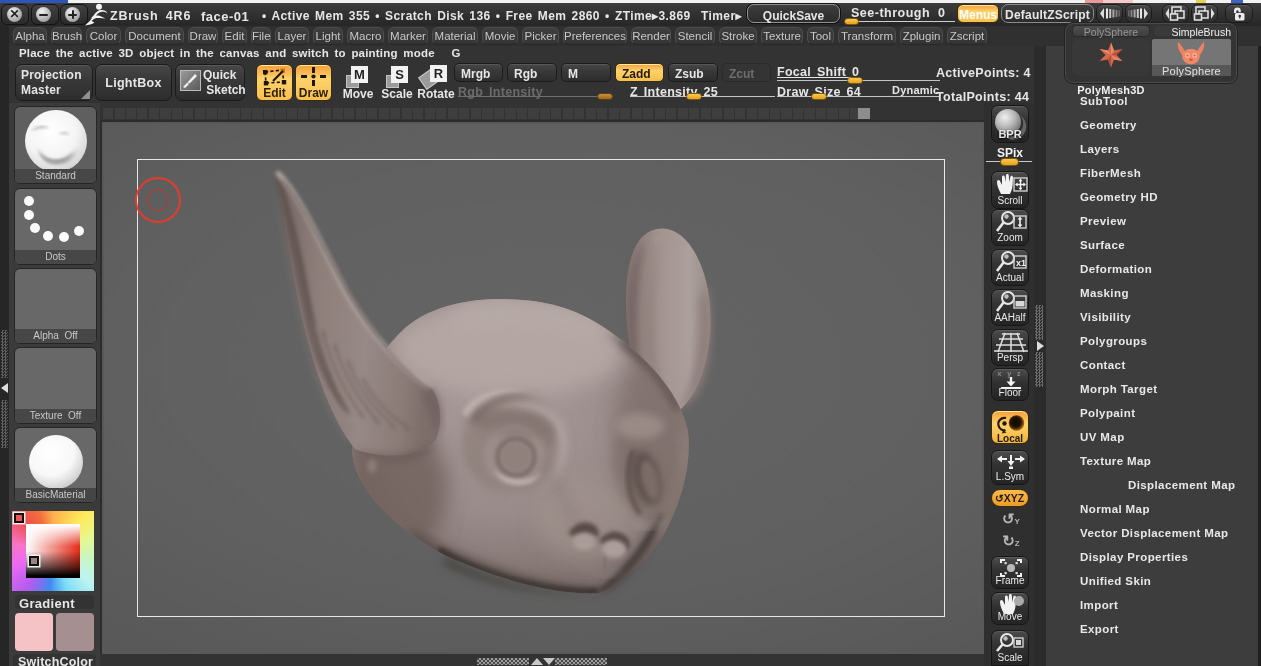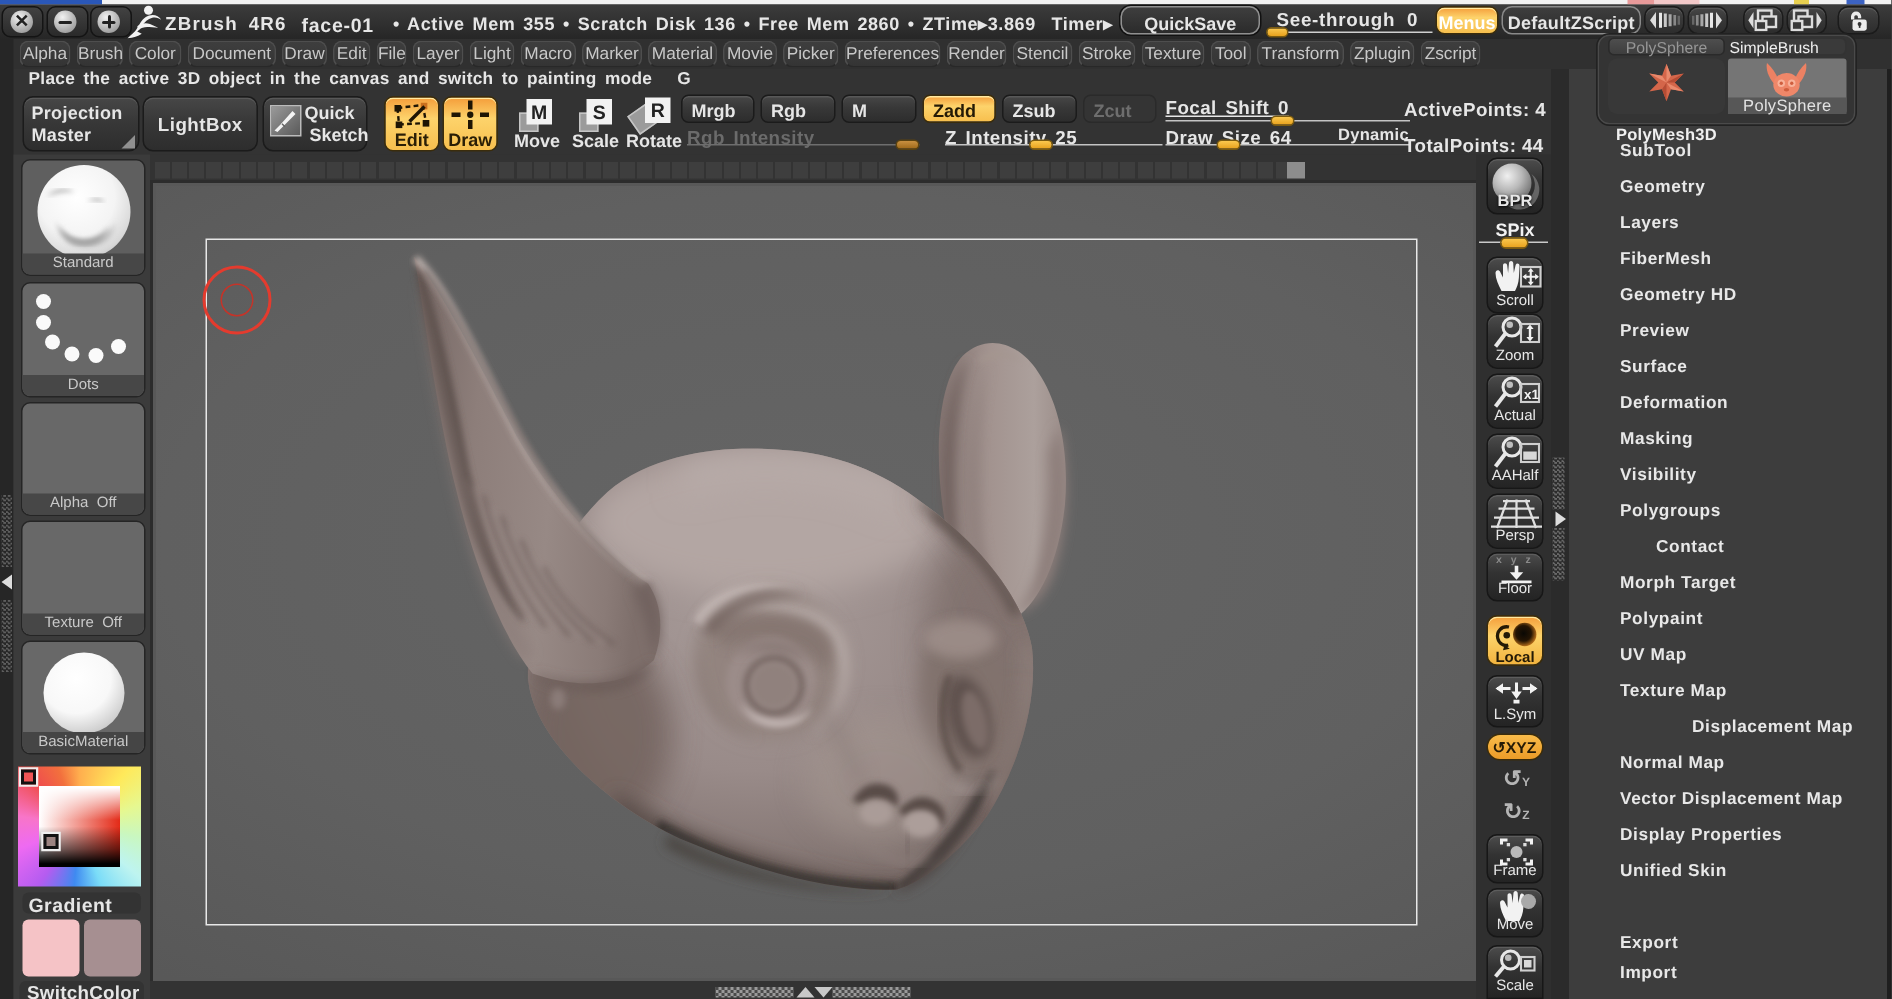--- a/index.html
+++ b/index.html
@@ -601,21 +601,21 @@
 <div class="abs" style="left:1035px;top:352px;width:8px;height:35px;background:repeating-conic-gradient(#6a6a6a 0% 25%, #2b2b2b 0% 50%) 0 0/3px 3px;"></div>
 <div class="abs" style="left:1037px;top:341px;width:0;height:0;border-top:5px solid transparent;border-bottom:5px solid transparent;border-left:7px solid #ddd;"></div>
 
 <div class="abs" style="left:1046px;top:46px;width:215px;height:620px;background:#3d3d3d;"></div>
 <div class="abs" style="left:1258px;top:46px;width:3px;height:620px;background:#1f1f1f;"></div>
 
 <div class="abs" style="left:1064px;top:22px;width:174px;height:62px;border-radius:9px;background:#343434;border:1px solid #222;box-shadow:inset 0 0 0 1px #4a4a4a;"></div>
 <div class="abs" style="left:1072px;top:25px;width:78px;height:12px;border-radius:4px;background:linear-gradient(#4e4e4e,#3e3e3e);border:1px solid #2a2a2a;"></div>
 <div class="abs" style="left:1072px;top:25.5px;width:78px;font-size:10.5px;color:#969696;text-align:center;">PolySphere</div>
 <div class="abs" style="left:1153px;top:25px;width:78px;height:12px;border-radius:4px;background:#3a3a3a;border:1px solid #333;"></div>
-<div class="abs" style="left:1153px;top:25.5px;width:78px;font-size:10.5px;color:#efefef;text-align:left;">SimpleBrush</div>
+<div class="abs" style="left:1153px;top:25.5px;width:78px;font-size:10.5px;color:#efefef;text-align:right;">SimpleBrush</div>
 
 <div class="abs" style="left:1072px;top:39px;width:78px;height:37px;border-radius:6px;background:#383838;"></div>
 <svg class="abs" style="left:1098px;top:42px;" width="26" height="26" viewBox="0 0 26 26">
   <path d="M13,0.5 L16,8.5 L24.5,7 L18.5,13 L24.5,19 L16,17.5 L13,25.5 L10,17.5 L1.5,19 L7.5,13 L1.5,7 L10,8.5 Z" fill="#d4664a"></path>
   <path d="M13,0.5 L16,8.5 L13,13 Z M24.5,19 L16,17.5 L13,13 Z M1.5,7 L10,8.5 L13,13 Z" fill="#e88a6d"></path>
   <path d="M13,25.5 L10,17.5 L13,13 Z M24.5,7 L18.5,13 L13,13 Z" fill="#b54c34"></path>
 </svg>
 <div class="abs" style="left:1072px;top:65px;width:78px;font-size:11px;font-weight:bold;color:#f0f0f0;text-align:center;letter-spacing:0.2px;margin-top:19px;">PolyMesh3D</div>
 
 <div class="abs" style="left:1152px;top:39px;width:79px;height:37px;border-radius:2px;background:#757575;"></div>
@@ -636,24 +636,24 @@
 <div class="mitem" style="top:119px;">Geometry</div>
 <div class="mitem" style="top:143px;">Layers</div>
 <div class="mitem" style="top:167px;">FiberMesh</div>
 <div class="mitem" style="top:191px;">Geometry HD</div>
 <div class="mitem" style="top:215px;">Preview</div>
 <div class="mitem" style="top:239px;">Surface</div>
 <div class="mitem" style="top:263px;">Deformation</div>
 <div class="mitem" style="top:287px;">Masking</div>
 <div class="mitem" style="top:311px;">Visibility</div>
 <div class="mitem" style="top:335px;">Polygroups</div>
-<div class="mitem" style="top:359px;margin-left:24px;">Contact</div>
+<div class="mitem" style="top:359px;">Contact</div>
 <div class="mitem" style="top:383px;">Morph Target</div>
 <div class="mitem" style="top:407px;">Polypaint</div>
 <div class="mitem" style="top:431px;">UV Map</div>
 <div class="mitem" style="top:455px;">Texture Map</div>
 <div class="mitem" style="top:479px;padding-left:48px;">Displacement Map</div>
 <div class="mitem" style="top:503px;">Normal Map</div>
 <div class="mitem" style="top:527px;">Vector Displacement Map</div>
 <div class="mitem" style="top:551px;">Display Properties</div>
 <div class="mitem" style="top:575px;">Unified Skin</div>
-<div class="mitem" style="top:599px;margin-top:44px;">Import</div>
+<div class="mitem" style="top:599px;">Import</div>
 <div class="mitem" style="top:623px;">Export</div>
 
 </body></html>

